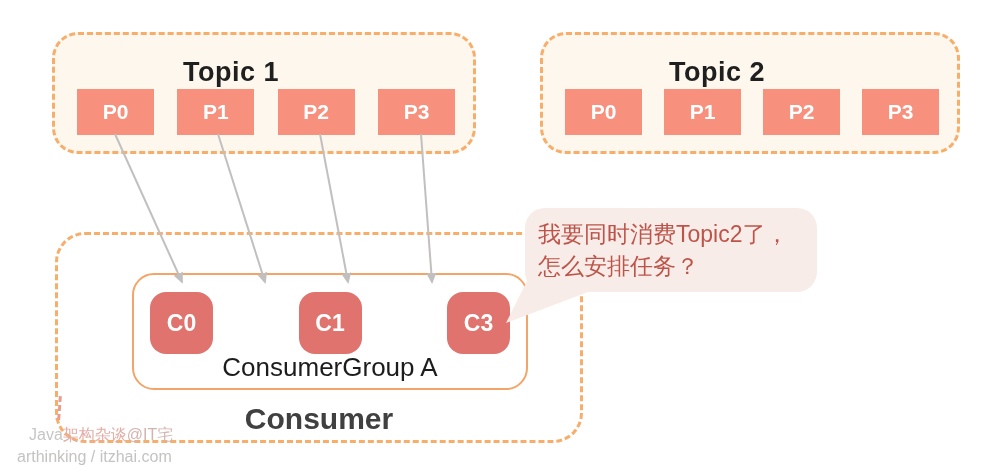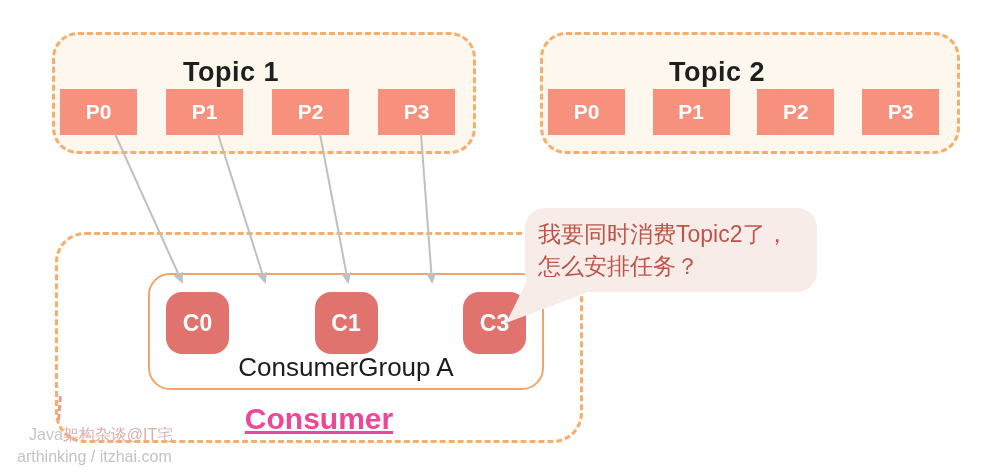--- a/index.html
+++ b/index.html
@@ -36,21 +36,21 @@
     margin-top:22px;
     text-align:center;
     transform:translateX(-33px);
     font-size:27px;
     font-weight:600;
     color:var(--title-text);
     letter-spacing:0.5px;
   }
   .partitions{
     position:absolute;
-    left:5px;right:18px;top:54px;
+    left:22px;right:18px;top:54px;
     display:flex;
     justify-content:space-between;
     align-items:flex-end;
   }
   .partition{
     width:77px;height:46px;
     background:var(--partition-fill);
     color:#ffffff;
     font-size:21px;font-weight:700;
     display:flex;align-items:center;justify-content:center;
@@ -58,21 +58,21 @@
   
   .consumer-box{
     position:absolute;
     left:55px;top:232px;width:528px;height:211px;
     border:3px dashed var(--dashed-border);
     border-radius:30px;
     background:#ffffff;
   }
   .group-box{
     position:absolute;
-    left:90px;top:38px;width:396px;height:117px;
+    left:74px;top:38px;width:396px;height:117px;
     border:2px solid var(--group-border);
     border-radius:22px;
     background:#ffffff;
   }
   .consumers{
     position:absolute;
     left:16px;right:16px;top:17px;
     display:flex;justify-content:space-between;
   }
   .consumer-node{
@@ -88,22 +88,21 @@
     bottom:5px;left:0;width:100%;
     text-align:center;
     font-size:26px;font-weight:500;
     color:#1c1c1c;
   }
   .consumer-label{
     position:absolute;
     bottom:4px;left:0;width:100%;
     text-align:center;
     font-size:30px;font-weight:700;
-    color:#ec4899;
-    text-decoration:underline;
+    color:#404040;
   }
   
   .arrows-svg{
     position:absolute;left:0;top:0;width:1002px;height:474px;
     z-index:3;pointer-events:none;
   }
   
   .tail-svg{
     position:absolute;left:0;top:0;width:1002px;height:474px;
     z-index:4;pointer-events:none;

